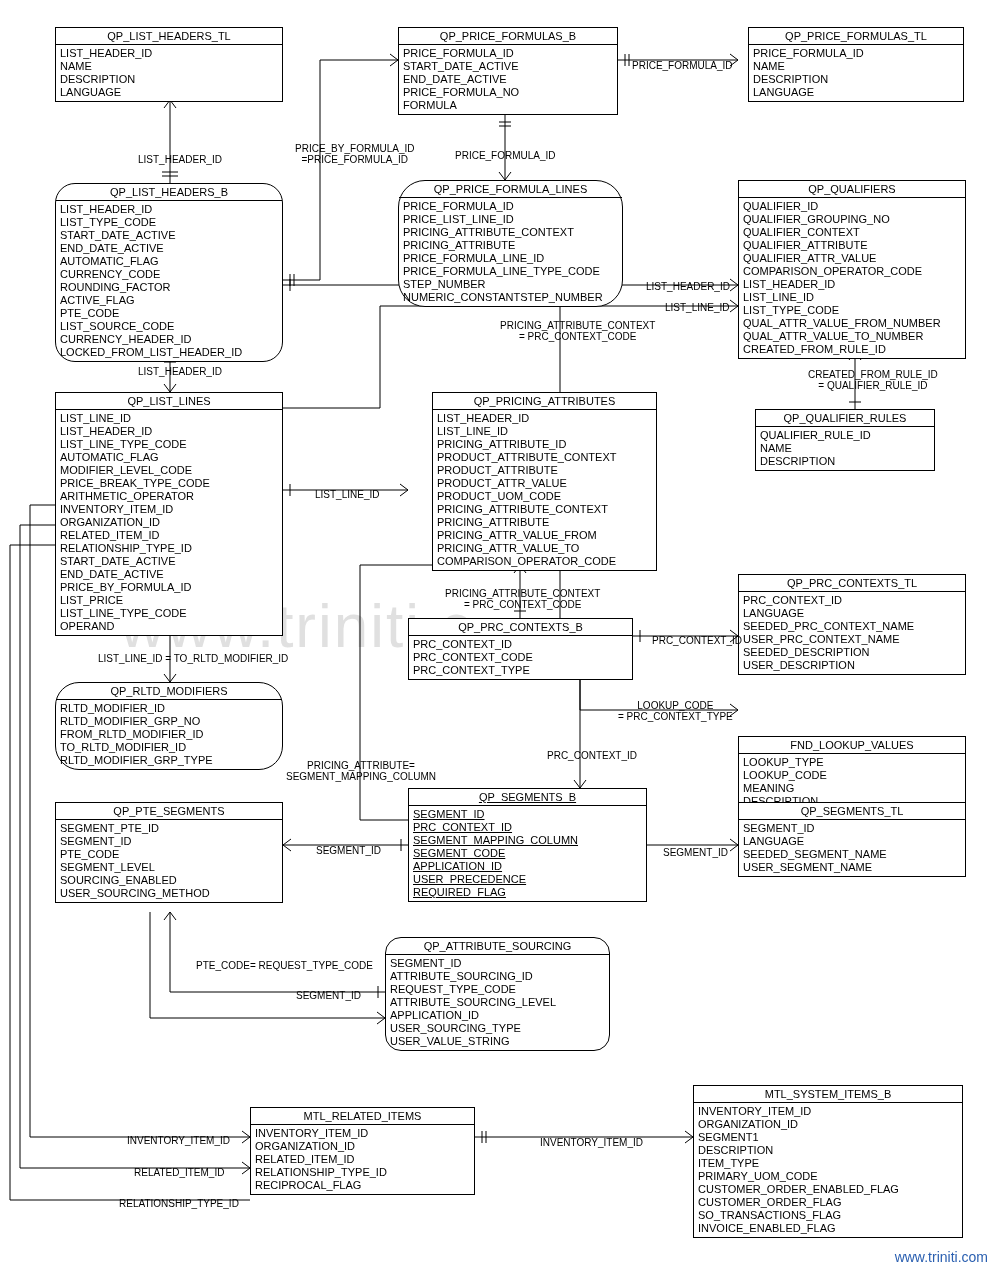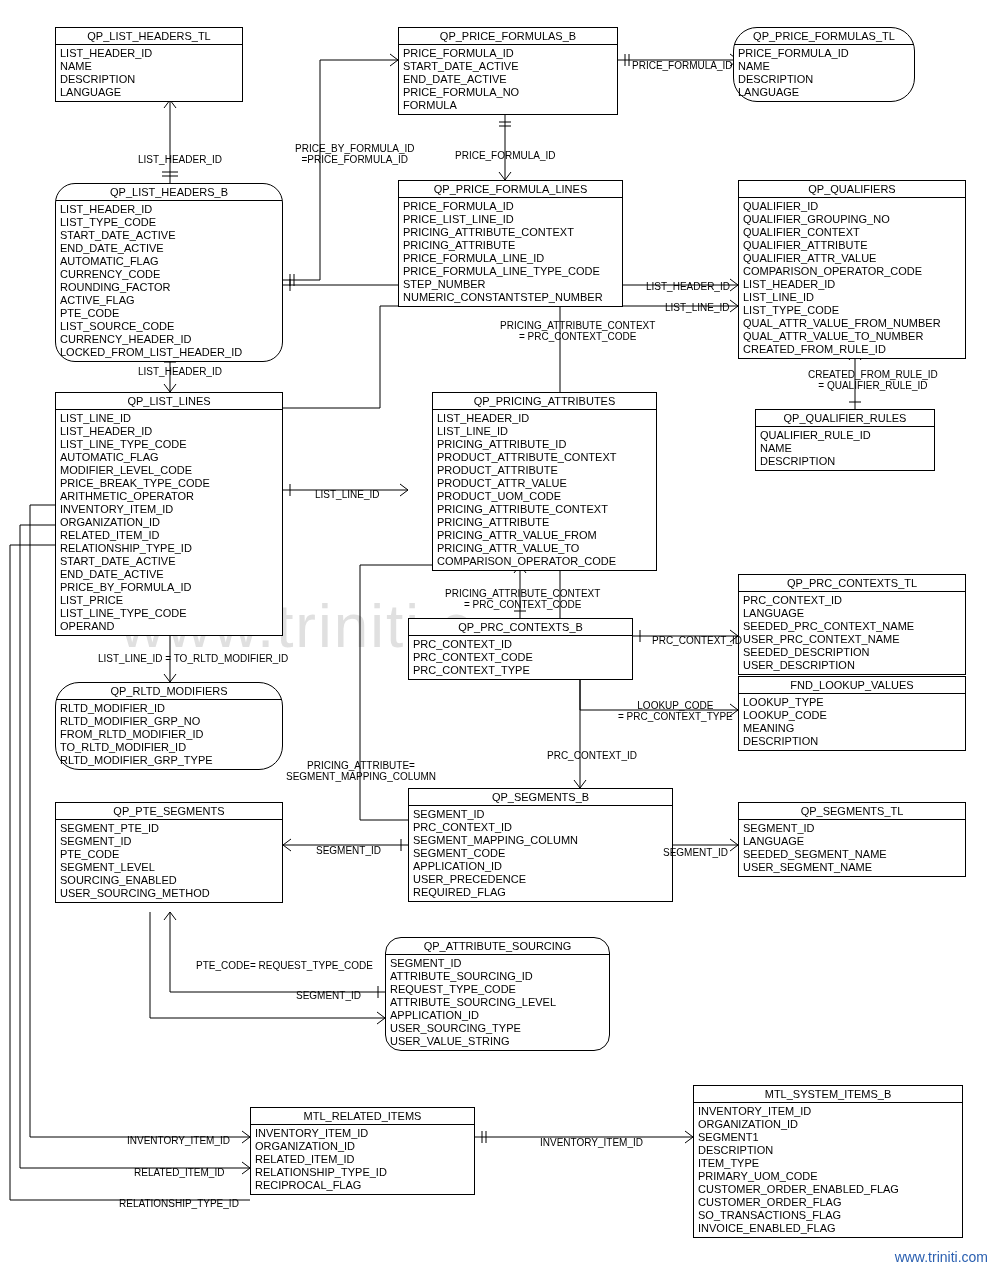--- a/index.html
+++ b/index.html
@@ -105,40 +105,40 @@
     <polyline points="242,1131 250,1137 242,1143"></polyline>
     <polyline points="242,1162 250,1168 242,1174"></polyline>
 
     <line x1="475" y1="1137" x2="693" y2="1137"></line>
     <line x1="482" y1="1131" x2="482" y2="1143"></line>
       <line x1="486" y1="1131" x2="486" y2="1143"></line>
     <polyline points="685,1131 693,1137 685,1143"></polyline>
   </svg>
 
   <div class="footer">www.triniti.com</div>
-<div class="entity" style="left: 55px; top: 27px; width: 188px;">
+<div class="entity" style="left: 55px; top: 27px; width: 228px;">
       <div class="title">QP_LIST_HEADERS_TL</div>
       <div class="cols">
         <div>LIST_HEADER_ID</div>
         <div>NAME</div>
         <div>DESCRIPTION</div>
         <div>LANGUAGE</div>
       </div>
     </div>
     <div class="entity" style="left: 398px; top: 27px; width: 220px;">
       <div class="title">QP_PRICE_FORMULAS_B</div>
       <div class="cols">
         <div>PRICE_FORMULA_ID</div>
         <div>START_DATE_ACTIVE</div>
         <div>END_DATE_ACTIVE</div>
         <div>PRICE_FORMULA_NO</div>
         <div>FORMULA</div>
       </div>
     </div>
-    <div class="entity" style="left: 733px; top: 27px; width: 182px; border-radius: 24px;">
+    <div class="entity" style="left: 748px; top: 27px; width: 216px;">
       <div class="title">QP_PRICE_FORMULAS_TL</div>
       <div class="cols">
         <div>PRICE_FORMULA_ID</div>
         <div>NAME</div>
         <div>DESCRIPTION</div>
         <div>LANGUAGE</div>
       </div>
     </div>
     <div class="entity" style="left: 55px; top: 183px; width: 228px; border-radius: 20px;">
       <div class="title">QP_LIST_HEADERS_B</div>
@@ -150,21 +150,21 @@
         <div>AUTOMATIC_FLAG</div>
         <div>CURRENCY_CODE</div>
         <div>ROUNDING_FACTOR</div>
         <div>ACTIVE_FLAG</div>
         <div>PTE_CODE</div>
         <div>LIST_SOURCE_CODE</div>
         <div>CURRENCY_HEADER_ID</div>
         <div>LOCKED_FROM_LIST_HEADER_ID</div>
       </div>
     </div>
-    <div class="entity" style="left: 398px; top: 180px; width: 225px;">
+    <div class="entity" style="left: 398px; top: 180px; width: 225px; border-radius: 27px;">
       <div class="title">QP_PRICE_FORMULA_LINES</div>
       <div class="cols">
         <div>PRICE_FORMULA_ID</div>
         <div>PRICE_LIST_LINE_ID</div>
         <div>PRICING_ATTRIBUTE_CONTEXT</div>
         <div>PRICING_ATTRIBUTE</div>
         <div>PRICE_FORMULA_LINE_ID</div>
         <div>PRICE_FORMULA_LINE_TYPE_CODE</div>
         <div>STEP_NUMBER</div>
         <div>NUMERIC_CONSTANTSTEP_NUMBER</div>
@@ -256,41 +256,41 @@
     <div class="entity" style="left: 55px; top: 682px; width: 228px; border-radius: 24px;">
       <div class="title">QP_RLTD_MODIFIERS</div>
       <div class="cols">
         <div>RLTD_MODIFIER_ID</div>
         <div>RLTD_MODIFIER_GRP_NO</div>
         <div>FROM_RLTD_MODIFIER_ID</div>
         <div>TO_RLTD_MODIFIER_ID</div>
         <div>RLTD_MODIFIER_GRP_TYPE</div>
       </div>
     </div>
-    <div class="entity" style="left: 738px; top: 676px; width: 228px;">
+    <div class="entity" style="left: 738px; top: 736px; width: 228px;">
       <div class="title">FND_LOOKUP_VALUES</div>
       <div class="cols">
         <div>LOOKUP_TYPE</div>
         <div>LOOKUP_CODE</div>
         <div>MEANING</div>
         <div>DESCRIPTION</div>
       </div>
     </div>
     <div class="entity" style="left: 55px; top: 802px; width: 228px;">
       <div class="title">QP_PTE_SEGMENTS</div>
       <div class="cols">
         <div>SEGMENT_PTE_ID</div>
         <div>SEGMENT_ID</div>
         <div>PTE_CODE</div>
         <div>SEGMENT_LEVEL</div>
         <div>SOURCING_ENABLED</div>
         <div>USER_SOURCING_METHOD</div>
       </div>
     </div>
-    <div class="entity" style="left: 408px; top: 788px; width: 265px;">
+    <div class="entity" style="left: 408px; top: 788px; width: 239px; text-decoration: underline;">
       <div class="title">QP_SEGMENTS_B</div>
       <div class="cols">
         <div>SEGMENT_ID</div>
         <div>PRC_CONTEXT_ID</div>
         <div>SEGMENT_MAPPING_COLUMN</div>
         <div>SEGMENT_CODE</div>
         <div>APPLICATION_ID</div>
         <div>USER_PRECEDENCE</div>
         <div>REQUIRED_FLAG</div>
       </div>

